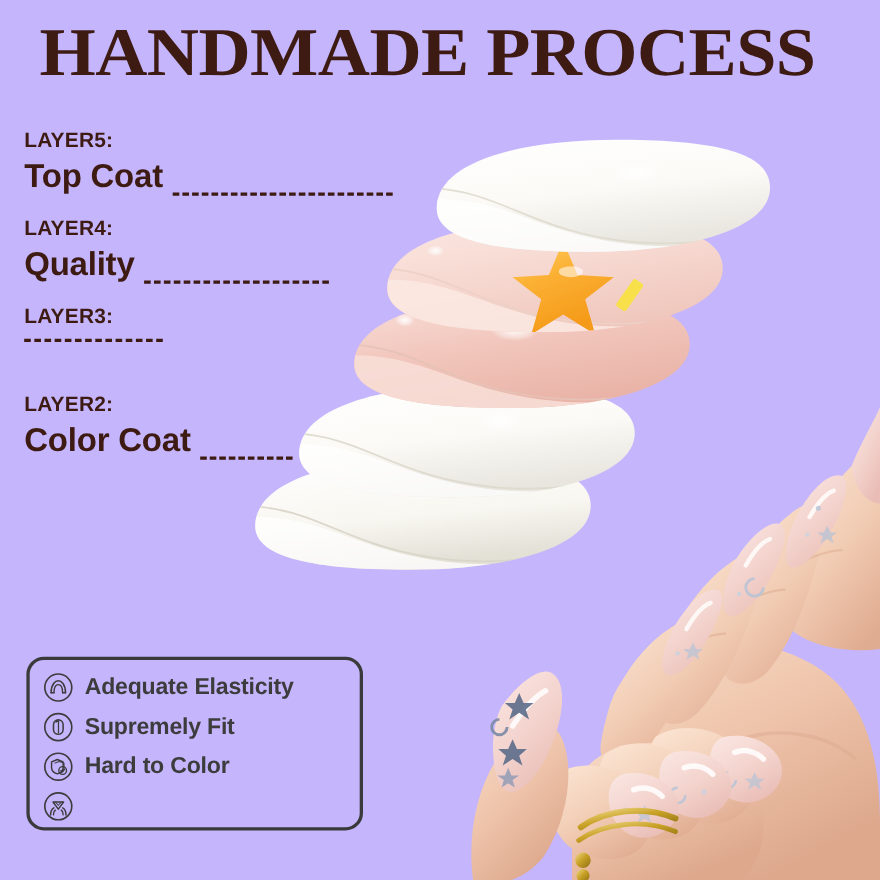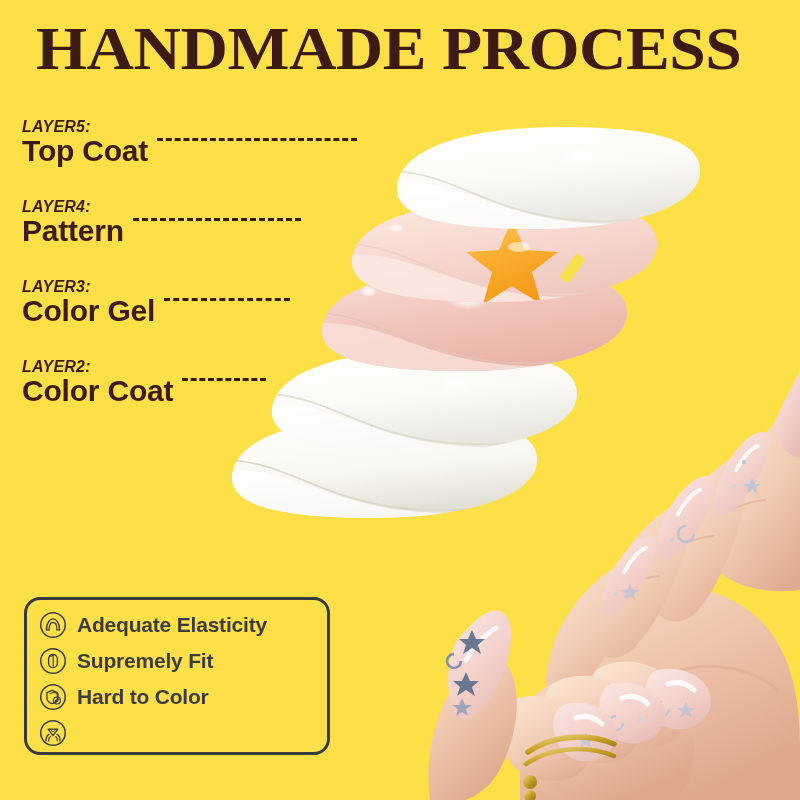--- a/index.html
+++ b/index.html
@@ -2,48 +2,47 @@
 <html><head>
 <meta charset="utf-8">
 <style>
   html,body{margin:0;padding:0;}
   body{
     width:800px;height:800px;overflow:hidden;
     font-family:"Liberation Sans", sans-serif;
     background:#9e8ae4;
     position:relative;
   }
-  #page{position:absolute;inset:0;background:#fde047;overflow:hidden;}
+  #page{position:absolute;inset:0;background:#c4b5fd;overflow:hidden;}
 
   
   #title{
     position:absolute;left:36px;top:18px;width:748px;height:60px;
     font-family:"Liberation Serif", serif;
     font-weight:bold;
     font-size:62px;
     line-height:60px;
     letter-spacing:-0.5px;
     color:#3d1a12;
     white-space:nowrap;
     transform:scaleX(1.06);
     transform-origin:left center;
   }
 
   
   #layers{position:absolute;left:0;top:118px;width:420px;}
   .layer-block{position:relative;height:80px;}
   .layer-kicker{
     position:absolute;left:22px;top:0px;
-    font-size:16px;font-weight:bold;letter-spacing:.2px;
+    font-size:19px;font-weight:bold;letter-spacing:.2px;
     color:#3d1a12;
-    font-style:italic;
   }
   .layer-row{
-    position:absolute;left:22px;top:16px;
-    display:flex;align-items:flex-start;gap:9px;
+    position:absolute;left:22px;top:26px;
+    display:flex;align-items:flex-end;gap:9px;
   }
   .layer-name{
     font-size:30px;font-weight:bold;letter-spacing:-.2px;
     color:#3d1a12;white-space:nowrap;
   }
   .layer-dash{
     height:0;border-top:3px dashed #3d1a12;
     margin-top:4px;
   }
 
@@ -289,29 +288,28 @@
       <div class="layer-kicker">LAYER5:</div>
       <div class="layer-row">
         <span class="layer-name">Top Coat</span>
         <span class="layer-dash" style="width:200px"></span>
       </div>
     </div>
 
     <div class="layer-block">
       <div class="layer-kicker">LAYER4:</div>
       <div class="layer-row">
-        <span class="layer-name">Pattern</span>
+        <span class="layer-name">Quality</span>
         <span class="layer-dash" style="width:168px"></span>
       </div>
     </div>
 
     <div class="layer-block">
       <div class="layer-kicker">LAYER3:</div>
       <div class="layer-row">
-        <span class="layer-name">Color Gel</span>
         <span class="layer-dash" style="width:126px"></span>
       </div>
     </div>
 
     <div class="layer-block">
       <div class="layer-kicker">LAYER2:</div>
       <div class="layer-row">
         <span class="layer-name">Color Coat</span>
         <span class="layer-dash" style="width:84px"></span>
       </div>

